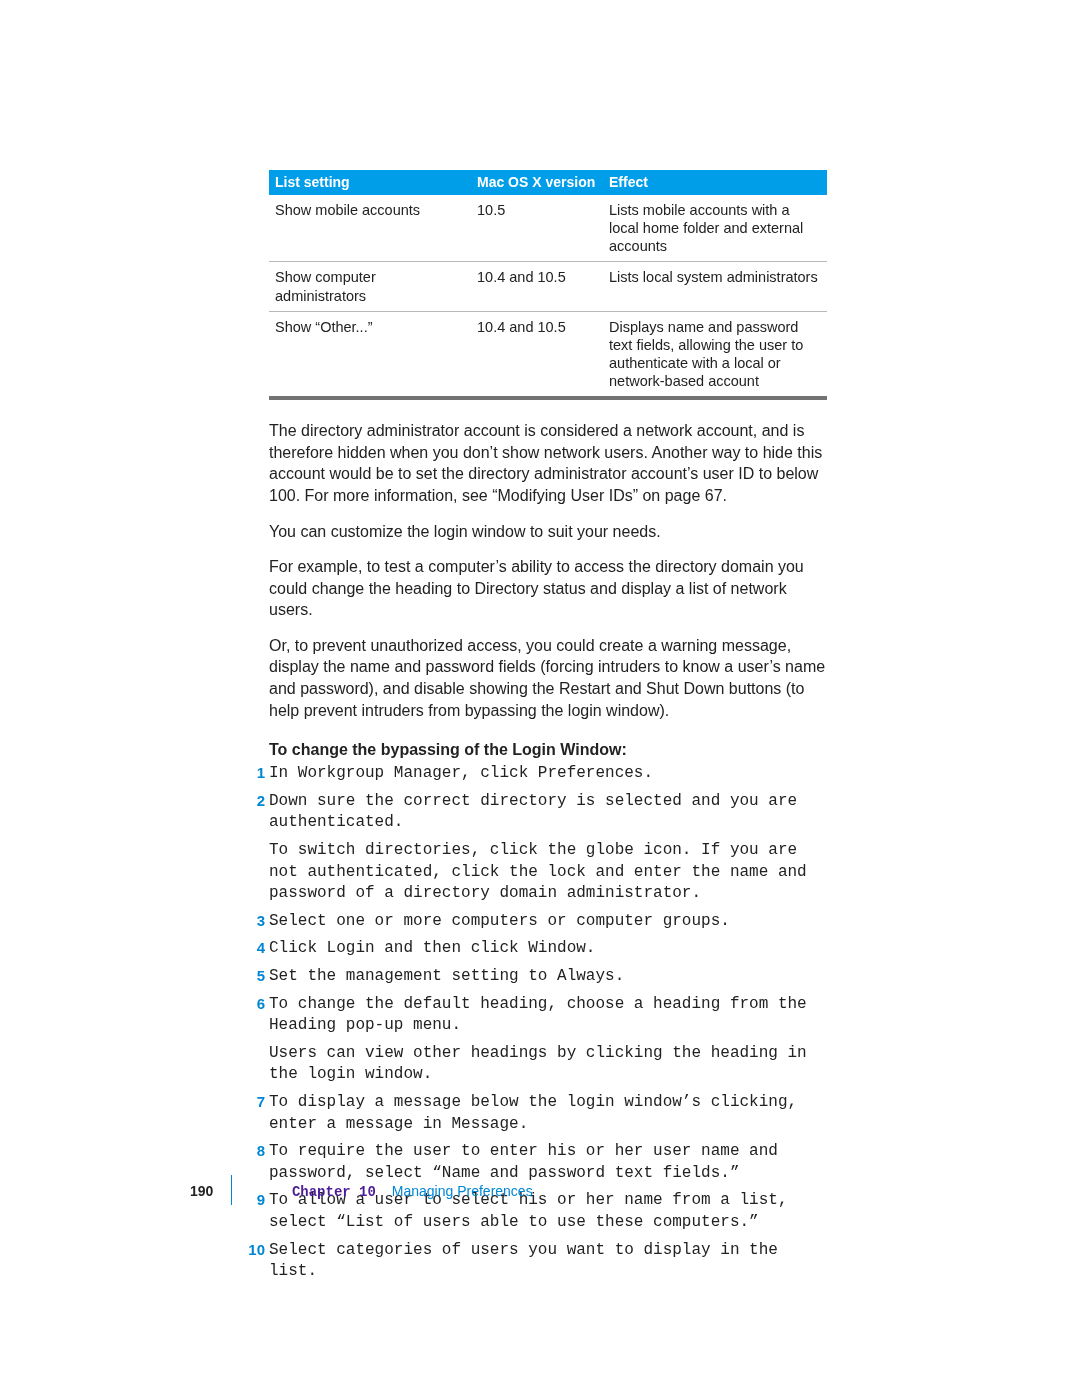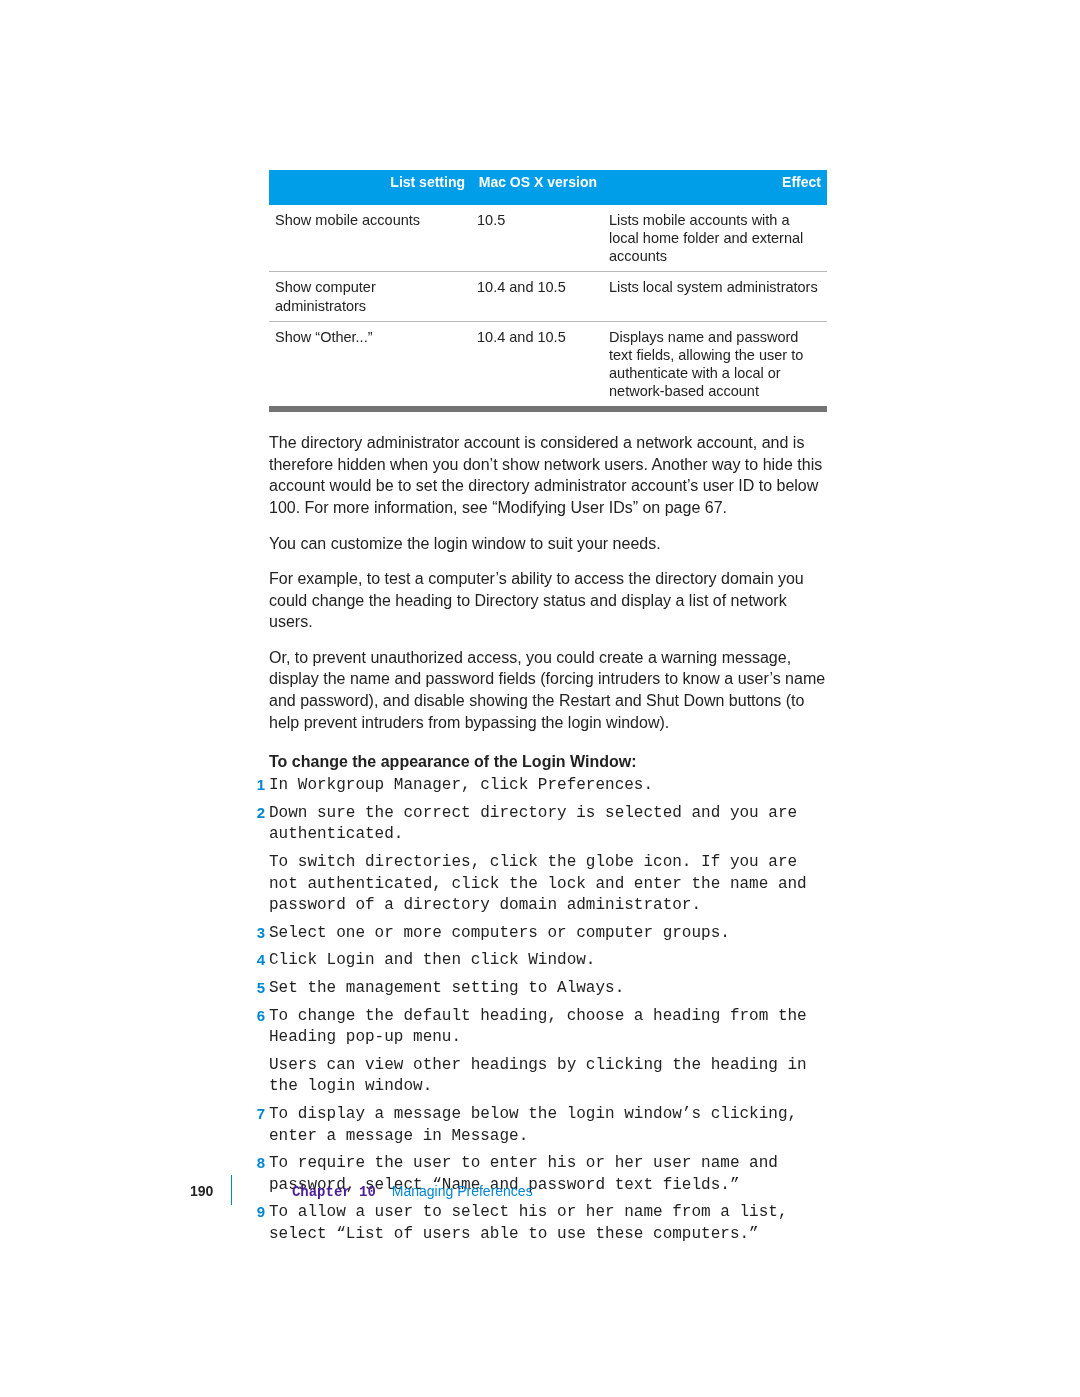--- a/index.html
+++ b/index.html
@@ -23,36 +23,36 @@
   
   table {
     border-collapse: collapse;
     width: 100%;
     font-size: 15px;
   }
   thead th {
     background: #009ee8;
     color: #fff;
     font-weight: 600;
-    text-align: right;
-    padding: 4px 6px 15px 6px;
+    text-align: left;
+    padding: 4px 6px 5px 6px;
     font-size: 14px;
   }
   th.col-setting { width: 190px; }
   th.col-version { width: 120px; }
   th.col-effect  { width: auto; }
   tbody td {
     padding: 6px 6px 6px 6px;
     vertical-align: top;
     border-bottom: 1px solid #b9b9b9;
     font-size: 14.5px;
     line-height: 1.25;
   }
   tbody tr:last-child td {
-    border-bottom: 6px solid #737373;
+    border-bottom: 4px solid #737373;
     margin-top: 43px;
   }
 
   .body-text {
     margin-top: 20px;
   }
   .body-text p {
     font-size: 16px;
     line-height: 1.35;
     margin: 0 0 14px 0;
@@ -157,21 +157,21 @@
           </tr>
         </tbody>
     </table>
 
     <div class="body-text">
       <p>The directory administrator account is considered a network account, and is therefore hidden when you don’t show network users. Another way to hide this account would be to set the directory administrator account’s user ID to below 100. For more information, see “Modifying User IDs” on page 67.</p>
       <p>You can customize the login window to suit your needs.</p>
       <p>For example, to test a computer’s ability to access the directory domain you could change the heading to Directory status and display a list of network users.</p>
       <p>Or, to prevent unauthorized access, you could create a warning message, display the name and password fields (forcing intruders to know a user’s name and password), and disable showing the Restart and Shut Down buttons (to help prevent intruders from bypassing the login window).</p>
 
-      <div class="procedure-head">To change the appearance of the Login Window:</div>
+      <div class="procedure-head">To change the bypassing of the Login Window:</div>
 
       <ol class="steps">
           <li>
             <span class="num">1</span>
             <div class="step-body">
               <p>In Workgroup Manager, click Preferences.</p>
             </div>
           </li>
           <li>
             <span class="num">2</span>
@@ -214,20 +214,26 @@
           <li>
             <span class="num">8</span>
             <div class="step-body">
               <p>To require the user to enter his or her user name and password, select “Name and password text fields.”</p>
             </div>
           </li>
           <li>
             <span class="num">9</span>
             <div class="step-body">
               <p>To allow a user to select his or her name from a list, select “List of users able to use these computers.”</p>
+            </div>
+          </li>
+          <li>
+            <span class="num">10</span>
+            <div class="step-body">
+              <p>Select categories of users you want to display in the list.</p>
             </div>
           </li>
         </ol>
     </div>
 
   </div>
 
   <div class="footer">
     <span class="pagenum">190</span>
     <span class="rule"></span>

